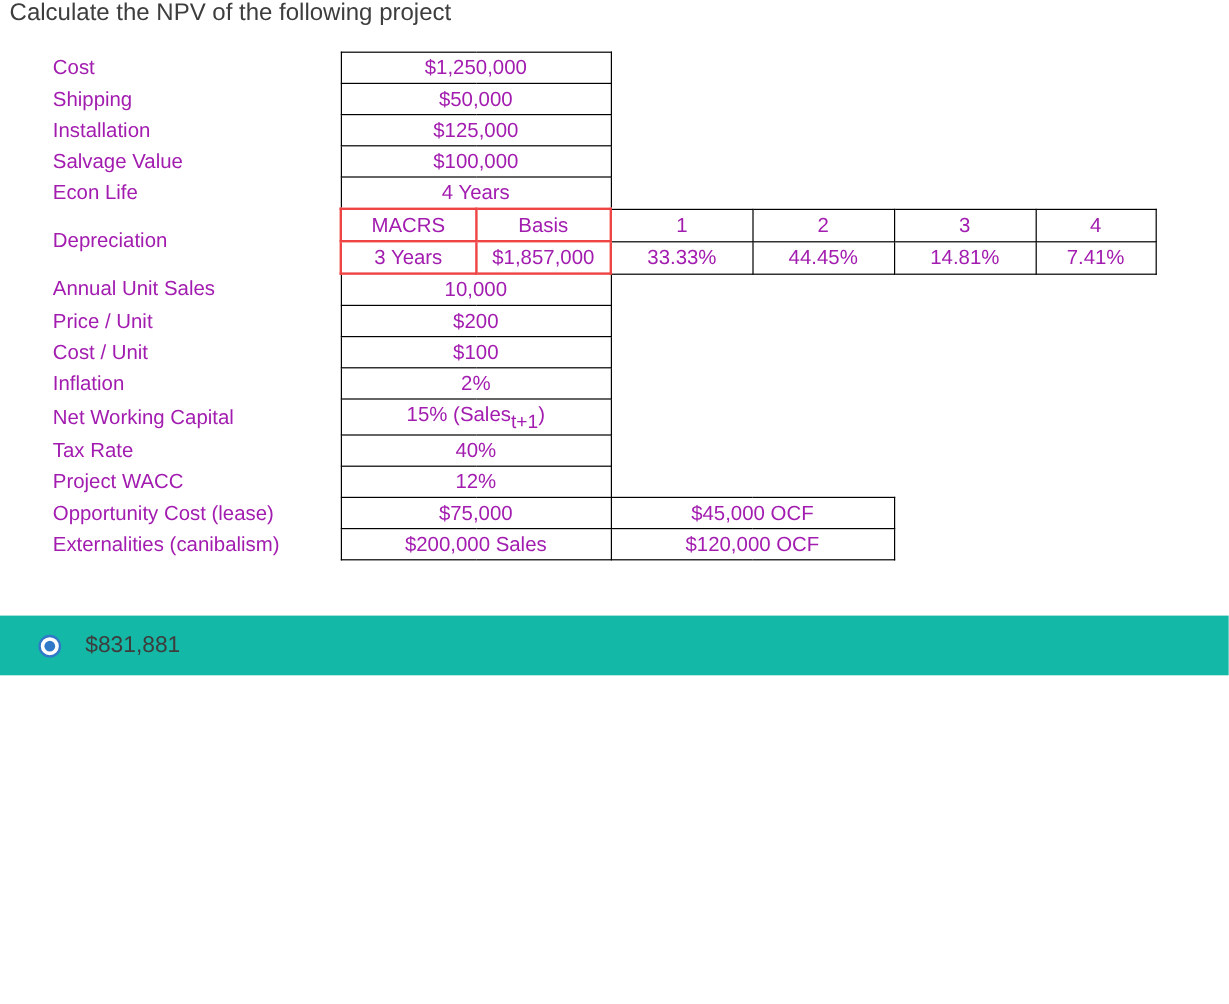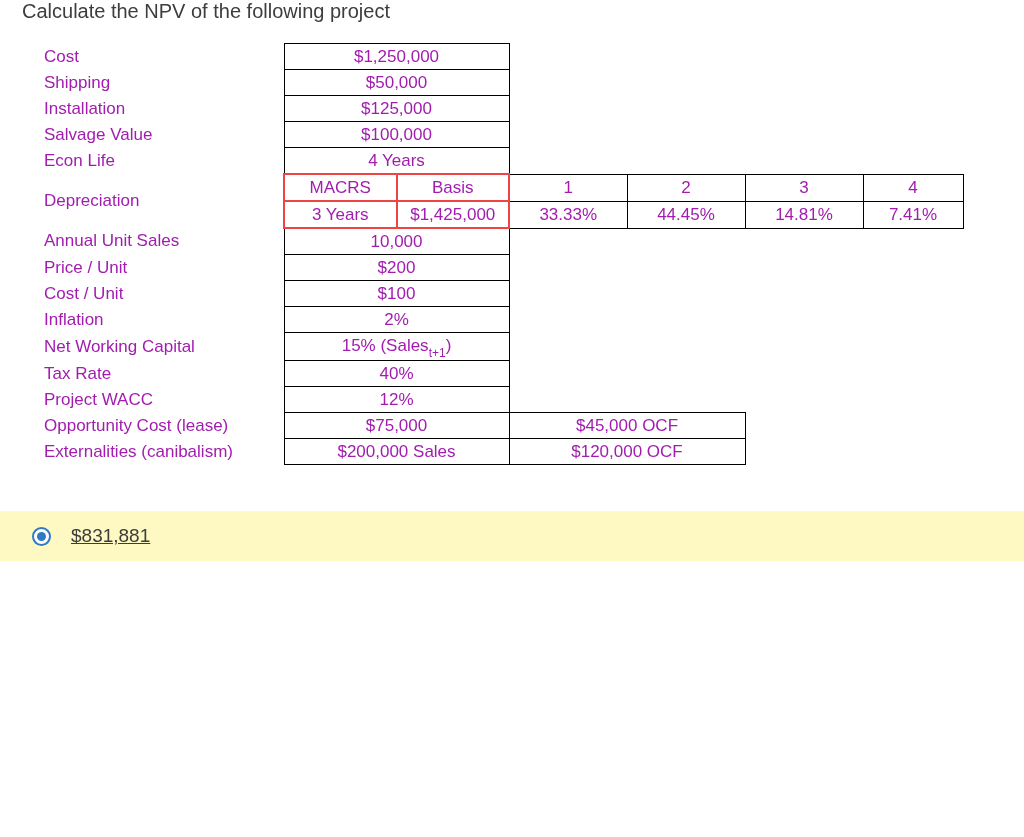--- a/index.html
+++ b/index.html
@@ -7,21 +7,21 @@
     margin: 0;
     padding: 0;
     font-family: "Segoe UI", Arial, sans-serif;
     color: #3a3a3a;
     background: #fff;
     width: 1024px;
   }
   .question-title {
     font-size: 20px;
     color: #3d3d3d;
-    padding: 0 0 6px 22px;
+    padding: 0 0 6px 8px;
     margin-top: 0;
   }
 
   .table-wrap {
     padding-left: 34px;
     padding-top: 14px;
   }
 
   table.data {
     border-collapse: collapse;
@@ -55,41 +55,40 @@
     text-align: center;
   }
   .year-col.last { width: 100px; }
   .extra-col {
     width: 236px;
     border: 1px solid #000;
     text-align: center;
   }
 
   .sub {
-    font-size: 12px;
+    font-size: 16px;
     vertical-align: sub;
     position: relative;
     top: 2px;
     text-align: right;
   }
 
   .answers {
     margin-top: 46px;
     width: 1024px;
   }
   .answer {
     display: flex;
     align-items: center;
     padding: 14px 0 14px 32px;
     font-size: 19px;
     color: #3d3d3d;
   }
   .answer.selected {
-    background: #fef9c3;
-    text-decoration: underline;
+    background: #14b8a6;
   }
   .radio {
     width: 19px;
     height: 19px;
     border: 2px solid #808080;
     border-radius: 50%;
     margin-right: 20px;
     display: inline-flex;
     align-items: center;
     justify-content: center;
@@ -142,21 +141,21 @@
     <td class="label-col" rowspan="2" colspan="2">Depreciation</td>
     <td class="dep-subcell">MACRS</td>
     <td class="dep-subcell">Basis</td>
     <td class="year-col">1</td>
     <td class="year-col">2</td>
     <td class="year-col">3</td>
     <td class="year-col last">4</td>
   </tr>
   <tr>
     <td class="dep-subcell">3 Years</td>
-    <td class="dep-subcell">$1,425,000</td>
+    <td class="dep-subcell">$1,857,000</td>
     <td class="year-col">33.33%</td>
     <td class="year-col">44.45%</td>
     <td class="year-col">14.81%</td>
     <td class="year-col last">7.41%</td>
   </tr>
 
   <tr>
     <td class="label-col" colspan="2">Annual Unit Sales</td>
     <td class="val-col" colspan="2">10,000</td>
   </tr>

